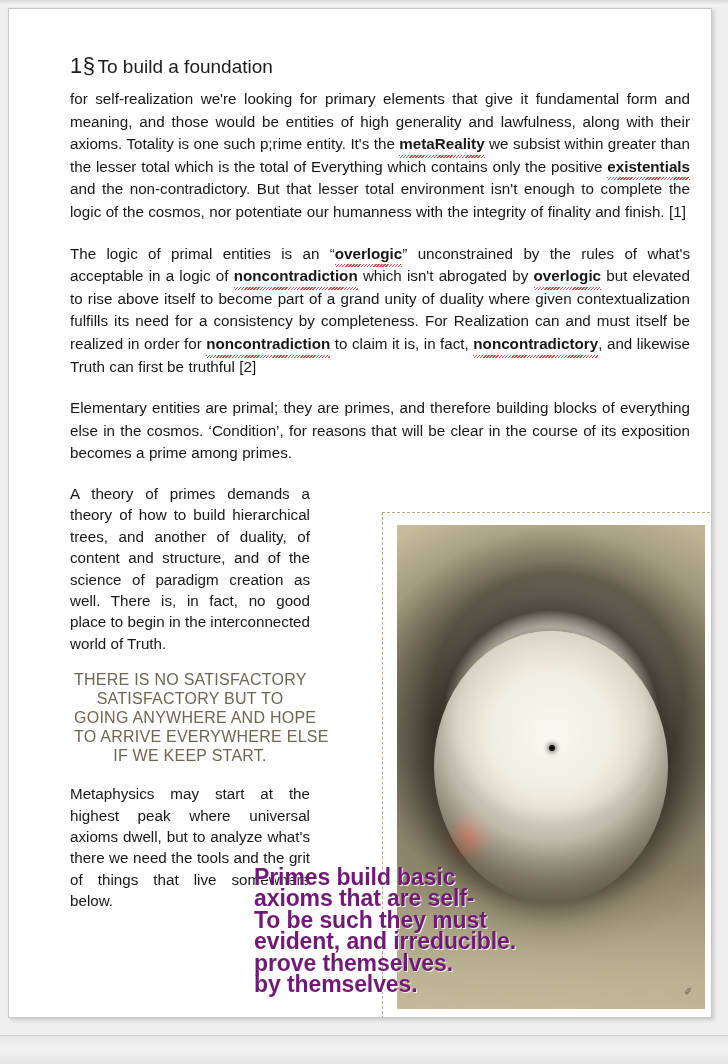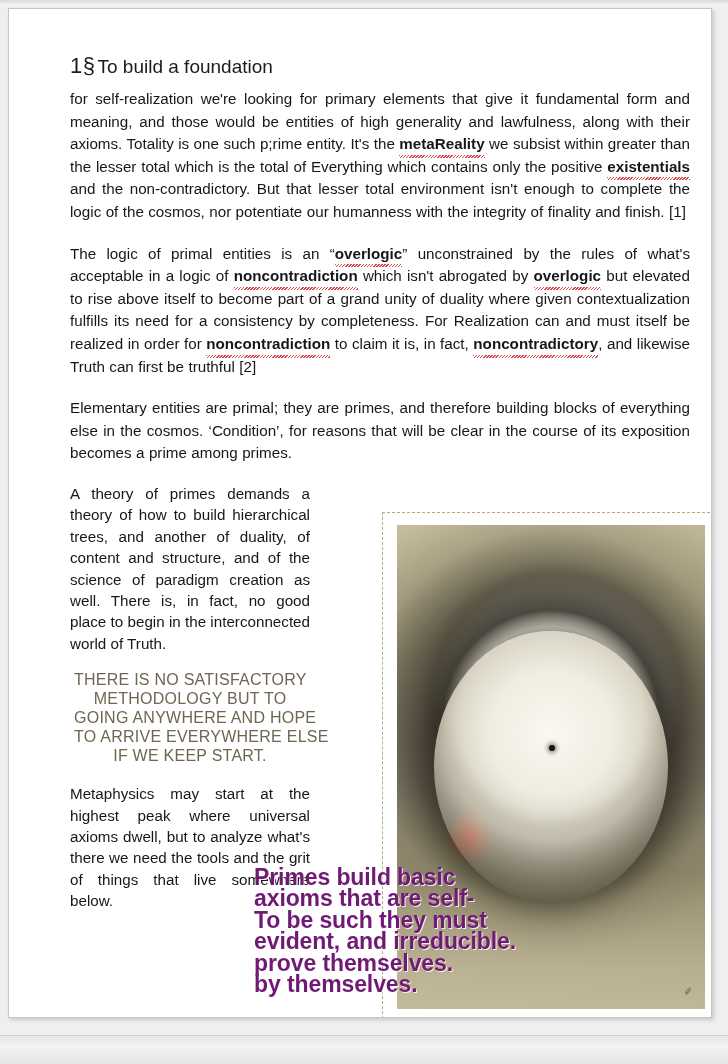--- a/index.html
+++ b/index.html
@@ -264,21 +264,21 @@
         <span>Elementary entities are primal; they are primes, and therefore building blocks of everything else in the cosmos. ‘Condition’, for reasons that will be clear in the course of its exposition becomes a prime among primes.</span>
       </p>
 
       <div id="split">
 
         <div id="left-col">
           <p class="col-para">A theory of primes demands a theory of how to build hierarchical trees, and another of duality, of content and structure, and of the science of paradigm creation as well. There is, in fact, no good place to begin in the interconnected world of Truth.</p>
 
           <div id="pullquote">
               <div>THERE IS NO SATISFACTORY</div>
-              <div>METHODOLOGY BUT TO</div>
+              <div>SATISFACTORY BUT TO</div>
               <div>GOING ANYWHERE AND HOPE</div>
               <div>TO ARRIVE EVERYWHERE ELSE</div>
               <div>IF WE KEEP START.</div>
             </div>
 
           <p class="col-para">Metaphysics may start at the highest peak where universal axioms dwell, but to analyze what's there we need the tools and the grit of things that live somewhere below.</p>
         </div>
 
         <figure id="figure">
           <div id="figure-inner">

